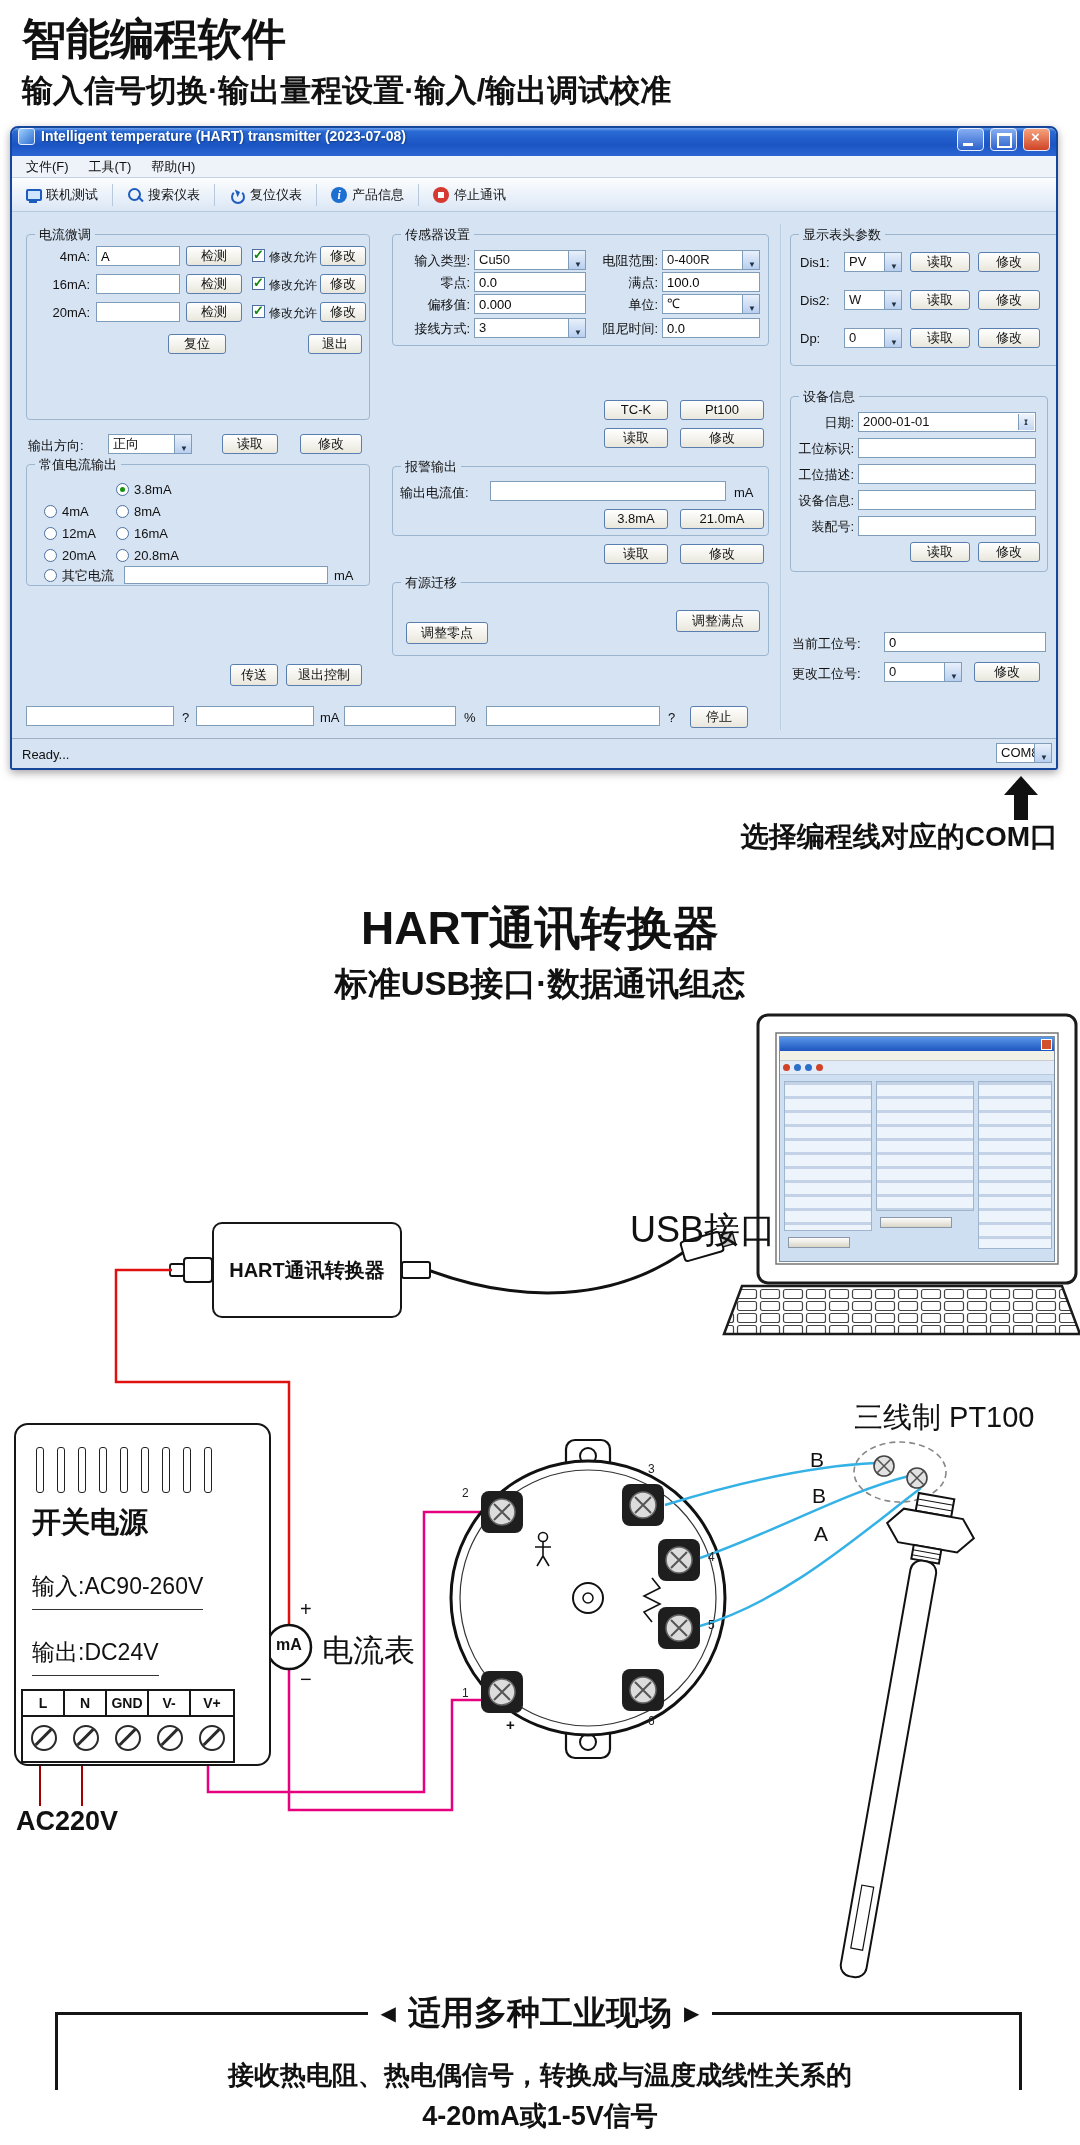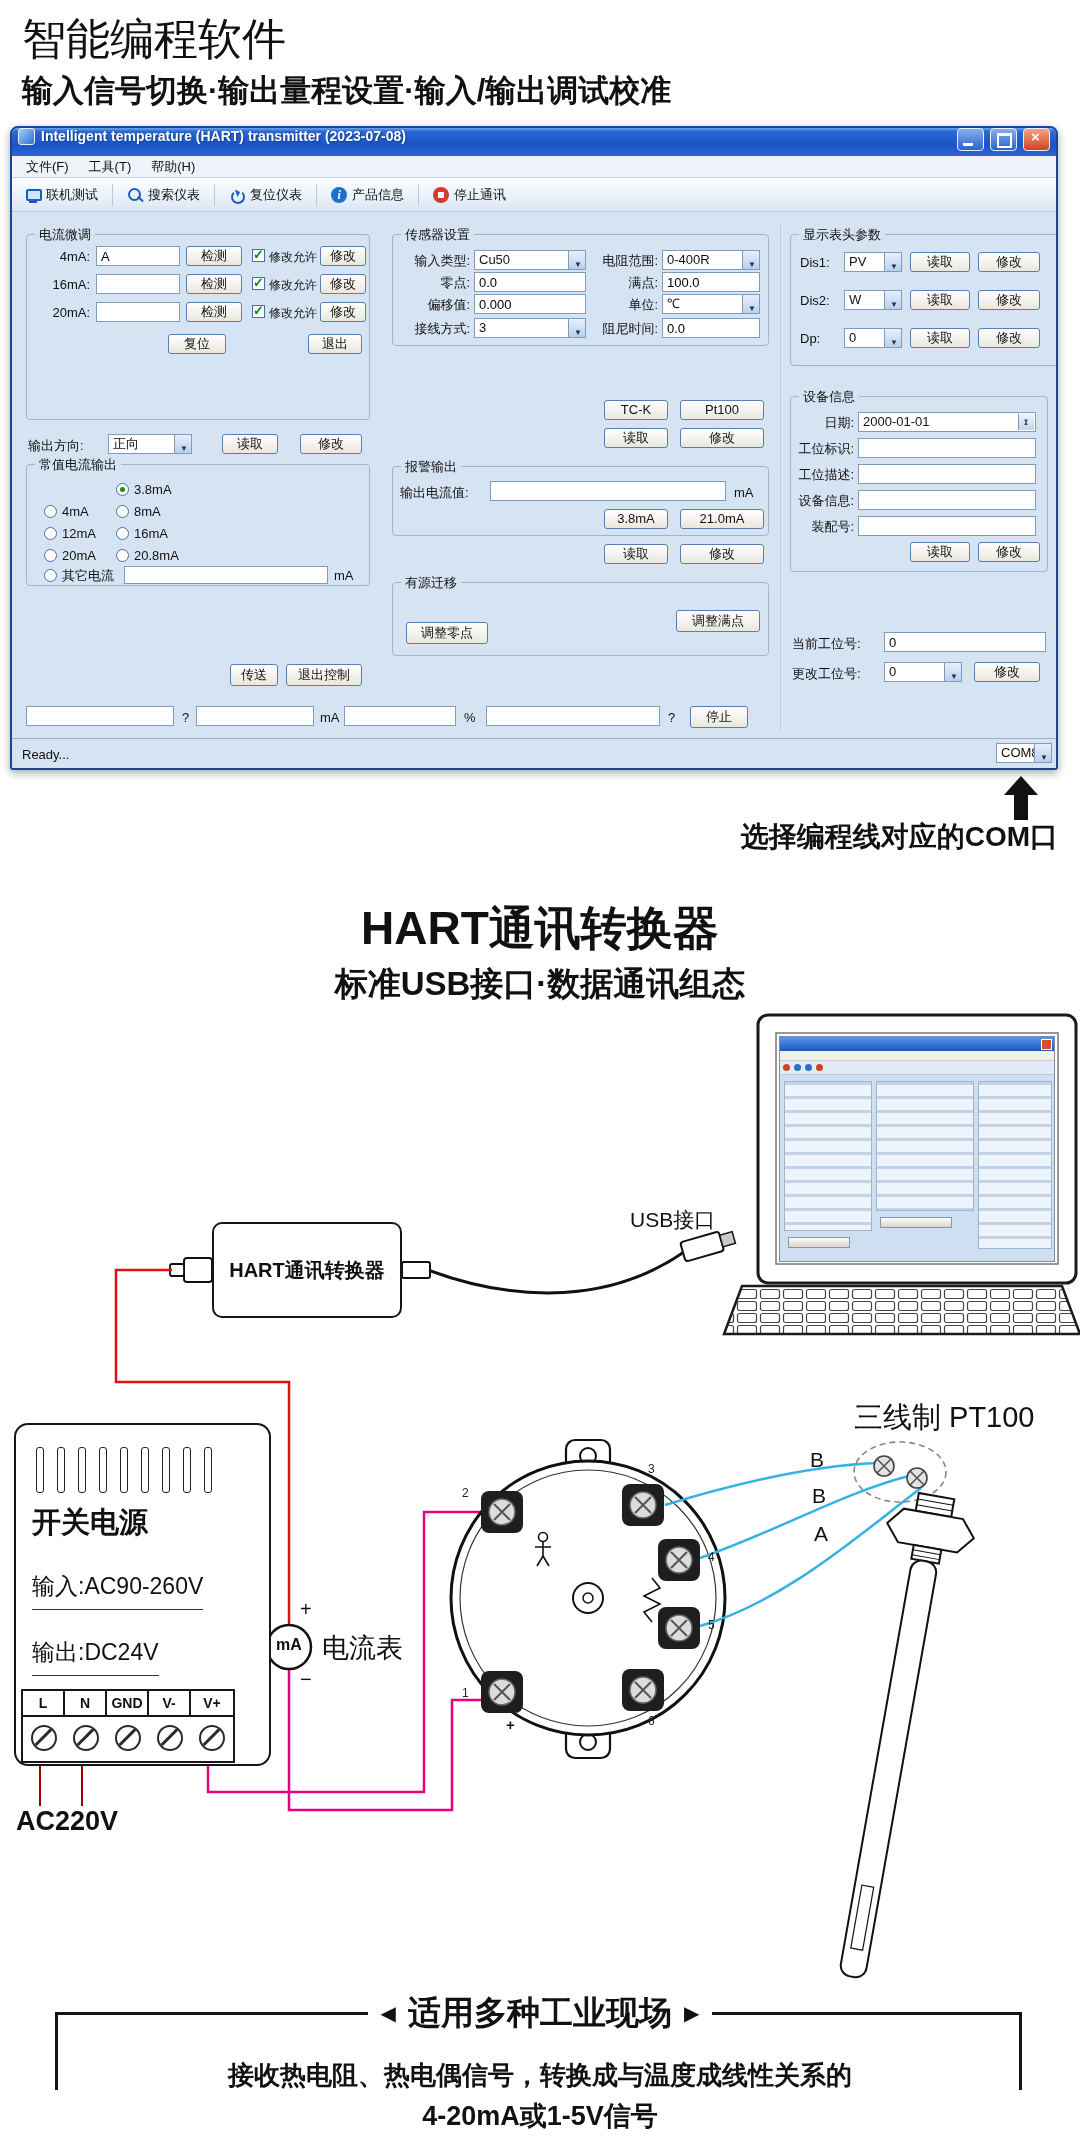--- a/index.html
+++ b/index.html
@@ -91,21 +91,21 @@
   .mp{position:absolute;border:1px solid #9fb4cd;background:repeating-linear-gradient(180deg,#c3d2e6 0 3px,#eef4fb 3px 14px)}
   .mb{position:absolute;background:linear-gradient(#fdfdfc,#d9d6c8);border:1px solid #8a97a8}
 
   .bannerline{background:#151515}
 </style>
 </head>
 <body>
 
 <div class="page">
 
-  <div class="a" style="left:22px;top:10px;font-size:44px;font-weight:400">智能编程软件</div>
+  <div class="a" style="left:22px;top:10px;font-size:44px;font-weight:700">智能编程软件</div>
   <div class="a" style="left:22px;top:70px;font-size:31px;font-weight:700">输入信号切换·输出量程设置·输入/输出调试校准</div>
 
   <div class="a win">
 
     <div class="a tbar">
       <span class="appico"></span>
       <span class="ttl">Intelligent temperature (HART) transmitter (2023-07-08)</span>
       <span class="wbtn mn"></span>
       <span class="wbtn mx"></span>
       <span class="wbtn cl"></span>
@@ -407,21 +407,21 @@
     </div>
     <div class="mcl">
       <div class="mp" style="left:4px;top:6px;width:86px;height:148px"></div>
       <div class="mp" style="left:96px;top:6px;width:96px;height:128px"></div>
       <div class="mp" style="left:198px;top:6px;width:72px;height:166px"></div>
       <div class="mb" style="left:8px;top:162px;width:60px;height:9px"></div>
       <div class="mb" style="left:100px;top:142px;width:70px;height:9px"></div>
     </div>
   </div>
 
-  <div class="a" style="left:630px;top:1206px;font-size:21px;font-weight:500">USB接口</div>
+  <div class="a" style="left:630px;top:1206px;font-size:36px;font-weight:500">USB接口</div>
 
   <div class="a conv" style="left:212px;top:1222px;width:190px;height:96px">
     <span>HART通讯转换器</span>
   </div>
 
   <div class="a psu" style="left:14px;top:1423px;width:257px;height:343px">
     <span class="vent" style="left:20px"></span>
     <span class="vent" style="left:41px"></span>
     <span class="vent" style="left:62px"></span>
     <span class="vent" style="left:83px"></span>
@@ -449,21 +449,21 @@
         <span class="scr"></span>
       </div>
     </div>
   </div>
 
   <div class="a" style="left:16px;top:1806px;font-size:27px;font-weight:600">AC220V</div>
 
   <div class="a" style="left:269px;top:1636px;width:40px;text-align:center;font-size:16px;font-weight:bold">mA</div>
   <div class="a" style="left:300px;top:1598px;font-size:20px">+</div>
   <div class="a" style="left:300px;top:1668px;font-size:20px">−</div>
-  <div class="a" style="left:322px;top:1630px;font-size:27px;font-weight:500">电流表</div>
+  <div class="a" style="left:322px;top:1630px;font-size:31px;font-weight:500">电流表</div>
 
   <div class="a" style="left:854px;top:1398px;font-size:29px;font-weight:500">三线制 PT100</div>
   <div class="a" style="left:810px;top:1448px;font-size:21px;font-weight:500">B</div>
   <div class="a" style="left:812px;top:1484px;font-size:21px;font-weight:500">B</div>
   <div class="a" style="left:814px;top:1522px;font-size:21px;font-weight:500">A</div>
 
   <span class="a" style="left:462px;top:1486px;font-size:12px;color:#222">2</span>
   <span class="a" style="left:462px;top:1686px;font-size:12px;color:#222">1</span>
   <span class="a" style="left:648px;top:1462px;font-size:12px;color:#222">3</span>
   <span class="a" style="left:708px;top:1550px;font-size:12px;color:#222">4</span>

